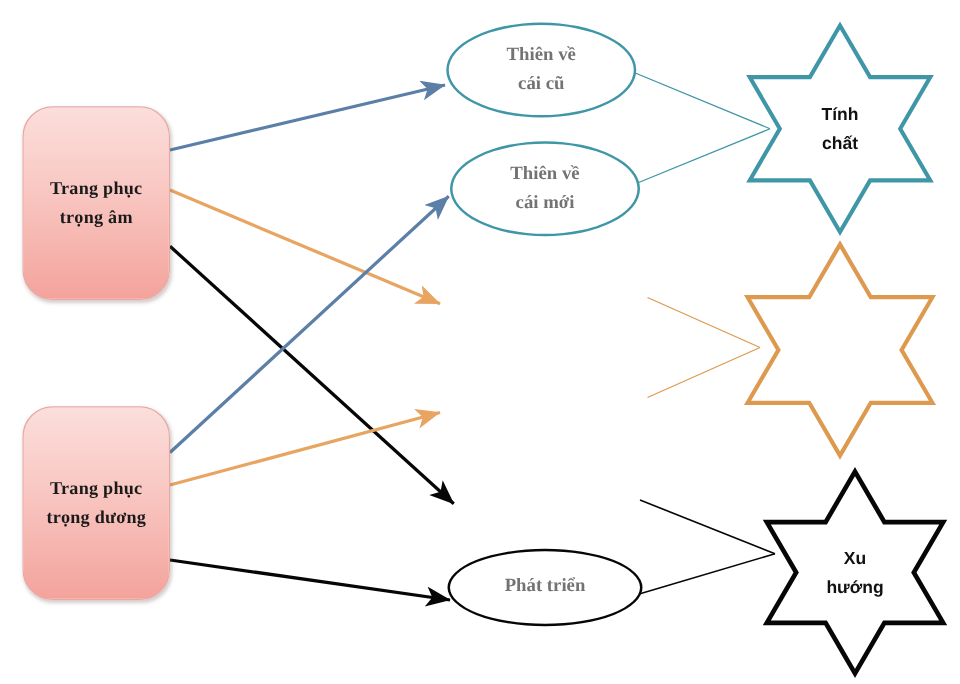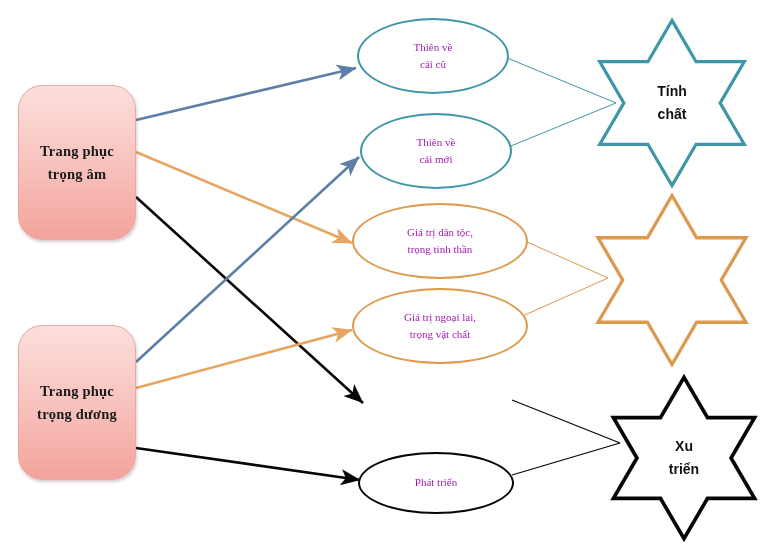--- a/index.html
+++ b/index.html
@@ -21,21 +21,21 @@
   .srcbox{
     border-radius:24px;
     background:linear-gradient(180deg,#fbdedb 0%,#f9c8c3 42%,#f3a39c 100%);
     border:1px solid #e8a9a3;
     box-shadow:1px 2px 3px rgba(120,90,90,.30);
   }
   .srcbox .lbl{font-weight:bold;font-size:14.5px;color:#1a1a1a;letter-spacing:.2px;}
 
   
   .ell{border-radius:50%;background:#fff;}
-  .ell .lbl{font-weight:normal;font-size:11px;color:#a21caf;}
+  .ell .lbl{font-weight:bold;font-size:15px;color:#737373;}
   .ell.teal{border:2px solid #3f96a6;}
   .ell.orange{border:2px solid #dd9a4e;}
   .ell.black{border:2.3px solid #060606;}
 
   
   .star{background:transparent;}
   .star svg{position:absolute;left:0;top:0;}
   .star .lbl{position:relative;z-index:2;font-family:"Liberation Sans",sans-serif;
              font-weight:bold;font-size:14px;color:#111;line-height:1.65;}
 </style>
@@ -88,32 +88,24 @@
   <div class="node ell teal" style="left:357px;top:18px;width:152px;height:76px;">
     <span class="lbl">Thiên về
 cái cũ</span>
   </div>
 
   <div class="node ell teal" style="left:360px;top:113px;width:152px;height:76px;">
     <span class="lbl">Thiên về
 cái mới</span>
   </div>
 
-  <div class="node ell orange" style="left:352px;top:203px;width:176px;height:76px;">
-    <span class="lbl">Giá trị dân tộc,
-trọng tinh thần</span>
-  </div>
-
-  <div class="node ell orange" style="left:352px;top:288px;width:176px;height:76px;">
-    <span class="lbl">Giá trị ngoại lai,
-trọng vật chất</span>
-  </div>
 
 
-  <div class="node ell black" style="left:358px;top:452px;width:156px;height:62px;text-align:center;">
+
+  <div class="node ell black" style="left:358px;top:439px;width:156px;height:62px;text-align:center;">
     <span class="lbl">Phát triển</span>
   </div>
 
   <div class="node star" style="left:586px;top:16px;width:172px;height:174px;">
     <svg width="172" height="174" viewBox="0 0 100 100">
       <polygon points="50,2 64,26 92,26 78,50 92,74 64,74 50,98 36,74 8,74 22,50 8,26 36,26" fill="#ffffff" stroke="#3f96a6" stroke-width="1.9" stroke-linejoin="miter"></polygon>
     </svg>
     <span class="lbl">Tính
 chất</span>
   </div>
@@ -122,16 +114,16 @@
     <svg width="192" height="176" viewBox="0 0 100 100">
       <polygon points="50,2 64,26 92,26 78,50 92,74 64,74 50,98 36,74 8,74 22,50 8,26 36,26" fill="#ffffff" stroke="#dd9a4e" stroke-width="1.9" stroke-linejoin="miter"></polygon>
     </svg>
   </div>
 
   <div class="node star" style="left:600px;top:372px;width:168px;height:172px;">
     <svg width="168" height="172" viewBox="0 0 100 100">
       <polygon points="50,2 64,26 92,26 78,50 92,74 64,74 50,98 36,74 8,74 22,50 8,26 36,26" fill="#ffffff" stroke="#060606" stroke-width="2.2" stroke-linejoin="miter"></polygon>
     </svg>
     <span class="lbl">Xu
-triển</span>
+hướng</span>
   </div>
 
 </div>
 
 </body></html>

